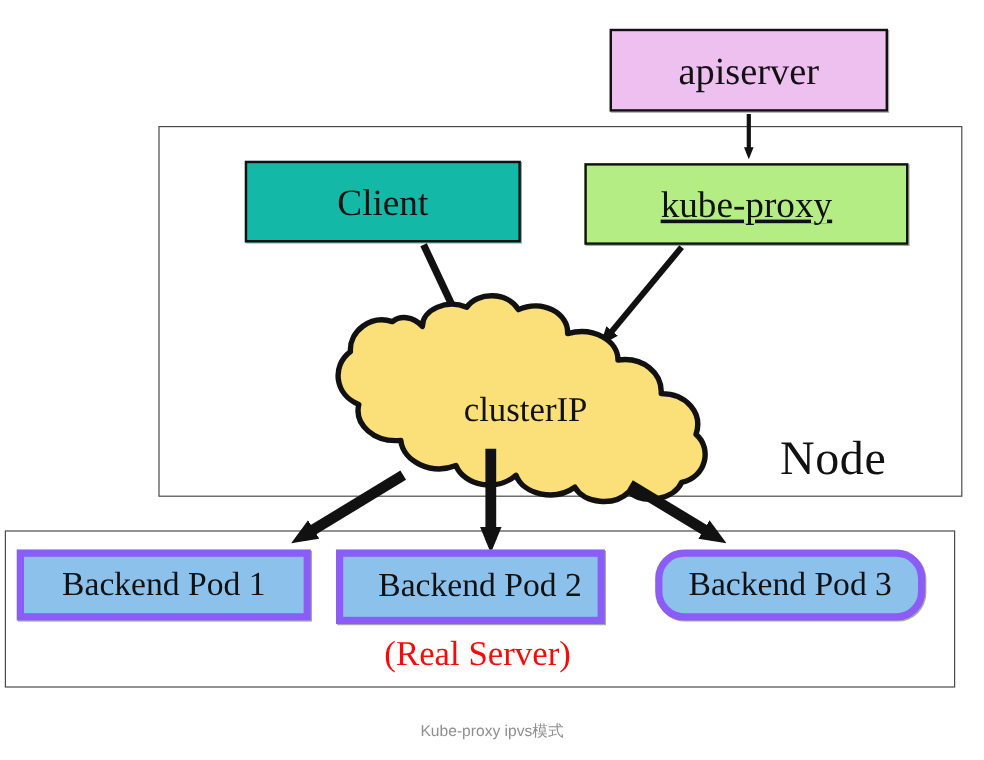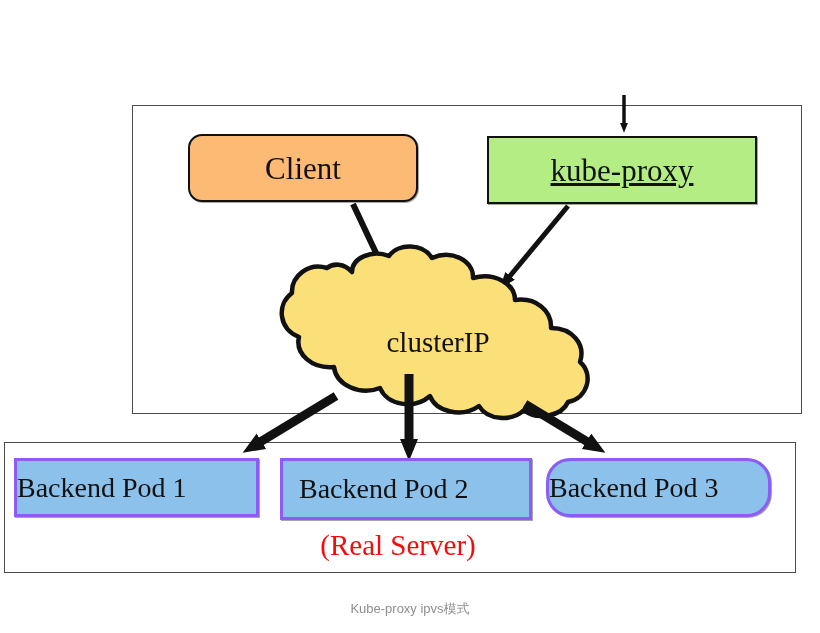--- a/index.html
+++ b/index.html
@@ -45,25 +45,24 @@
   }
 
   #apiserver-box {
     left: 508px; top: 24px;
     width: 232px; height: 69px;
     background: #eec0ef;
     font-size: 32px;
   }
 
   #client-box {
-    left: 188px; top: 134px;
+    left: 204px; top: 134px;
     width: 230px; height: 68px;
-    background: #fdba74;
+    background: #14b8a6;
     font-size: 31px;
-    border-radius: 14px;
   }
 
   #kubeproxy-box {
     left: 487px; top: 136px;
     width: 270px; height: 68px;
     background: #b3ed83;
     font-size: 31px;
     text-decoration: underline;
   }
 
@@ -116,30 +115,31 @@
   }
   #cloud-sub {
     font-size: 29px;
     color: #f60b0b;
   }
 
   
   .pod-box {
     position: absolute;
     box-sizing: border-box;
-    border: 3px solid #8b5cf6;
+    border: 6px solid #8b5cf6;
     background: #8cc1ec;
     display: flex;
     align-items: center;
+    justify-content: center;
     color: #111111;
     font-size: 28px;
     box-shadow: 1px 1px 0 rgba(0,0,0,0.35);
   }
   #pod-1 { left: 14px;  top: 458px; width: 245px; height: 59px; }
-  #pod-2 { left: 280px; top: 458px; width: 252px; height: 62px; padding-left: 16px; }
+  #pod-2 { left: 280px; top: 458px; width: 224px; height: 62px; padding-left: 16px; }
   #pod-3 { left: 546px; top: 458px; width: 225px; height: 59px; border-radius: 24px; }
 
   #real-server-label {
     position: absolute;
     left: 0; top: 529px;
     width: 796px;
     text-align: center;
     font-size: 29px;
     color: #f60b0b;
   }
@@ -208,29 +208,33 @@
 
     <line x1="525" y1="404" x2="596" y2="447" stroke="#111111" stroke-width="9" marker-end="url(#ah-thick)"></line>
   </svg>
 
   <div id="cloud-wrap">
     <div id="cloud-text">
       <span id="cloud-title">clusterIP</span>
     </div>
   </div>
 
+  <div class="node-box" id="apiserver-box">
+    <span>apiserver</span>
+  </div>
 
   <div class="node-box" id="client-box">
     <span>Client</span>
   </div>
 
   <div class="node-box" id="kubeproxy-box">
     <span>kube-proxy</span>
   </div>
 
+  <div id="node-label">Node</div>
 
   <div class="pod-box" id="pod-1">
     <span>Backend Pod 1</span>
   </div>
   <div class="pod-box" id="pod-2">
     <span>Backend Pod 2</span>
   </div>
   <div class="pod-box" id="pod-3">
     <span>Backend Pod 3</span>
   </div>

